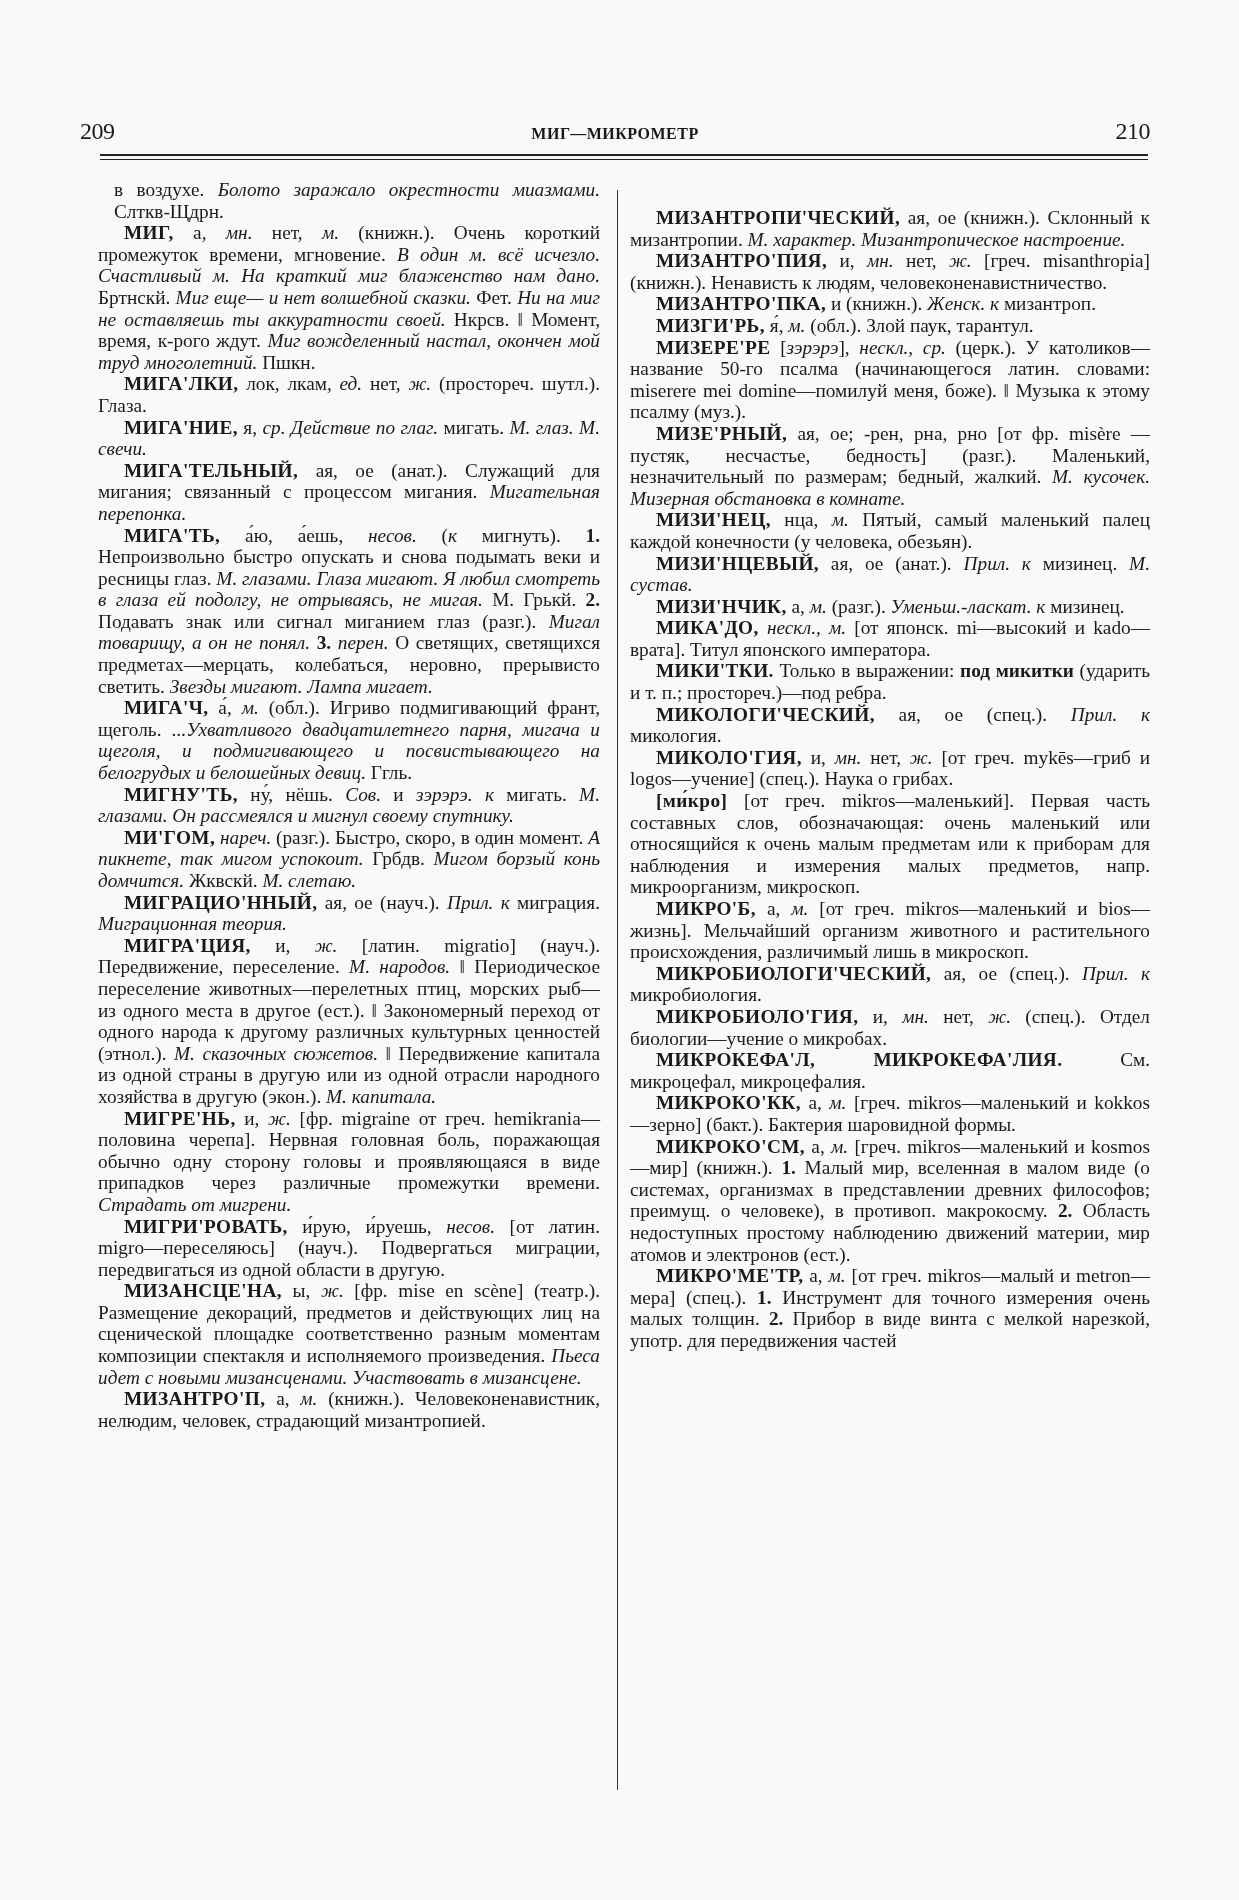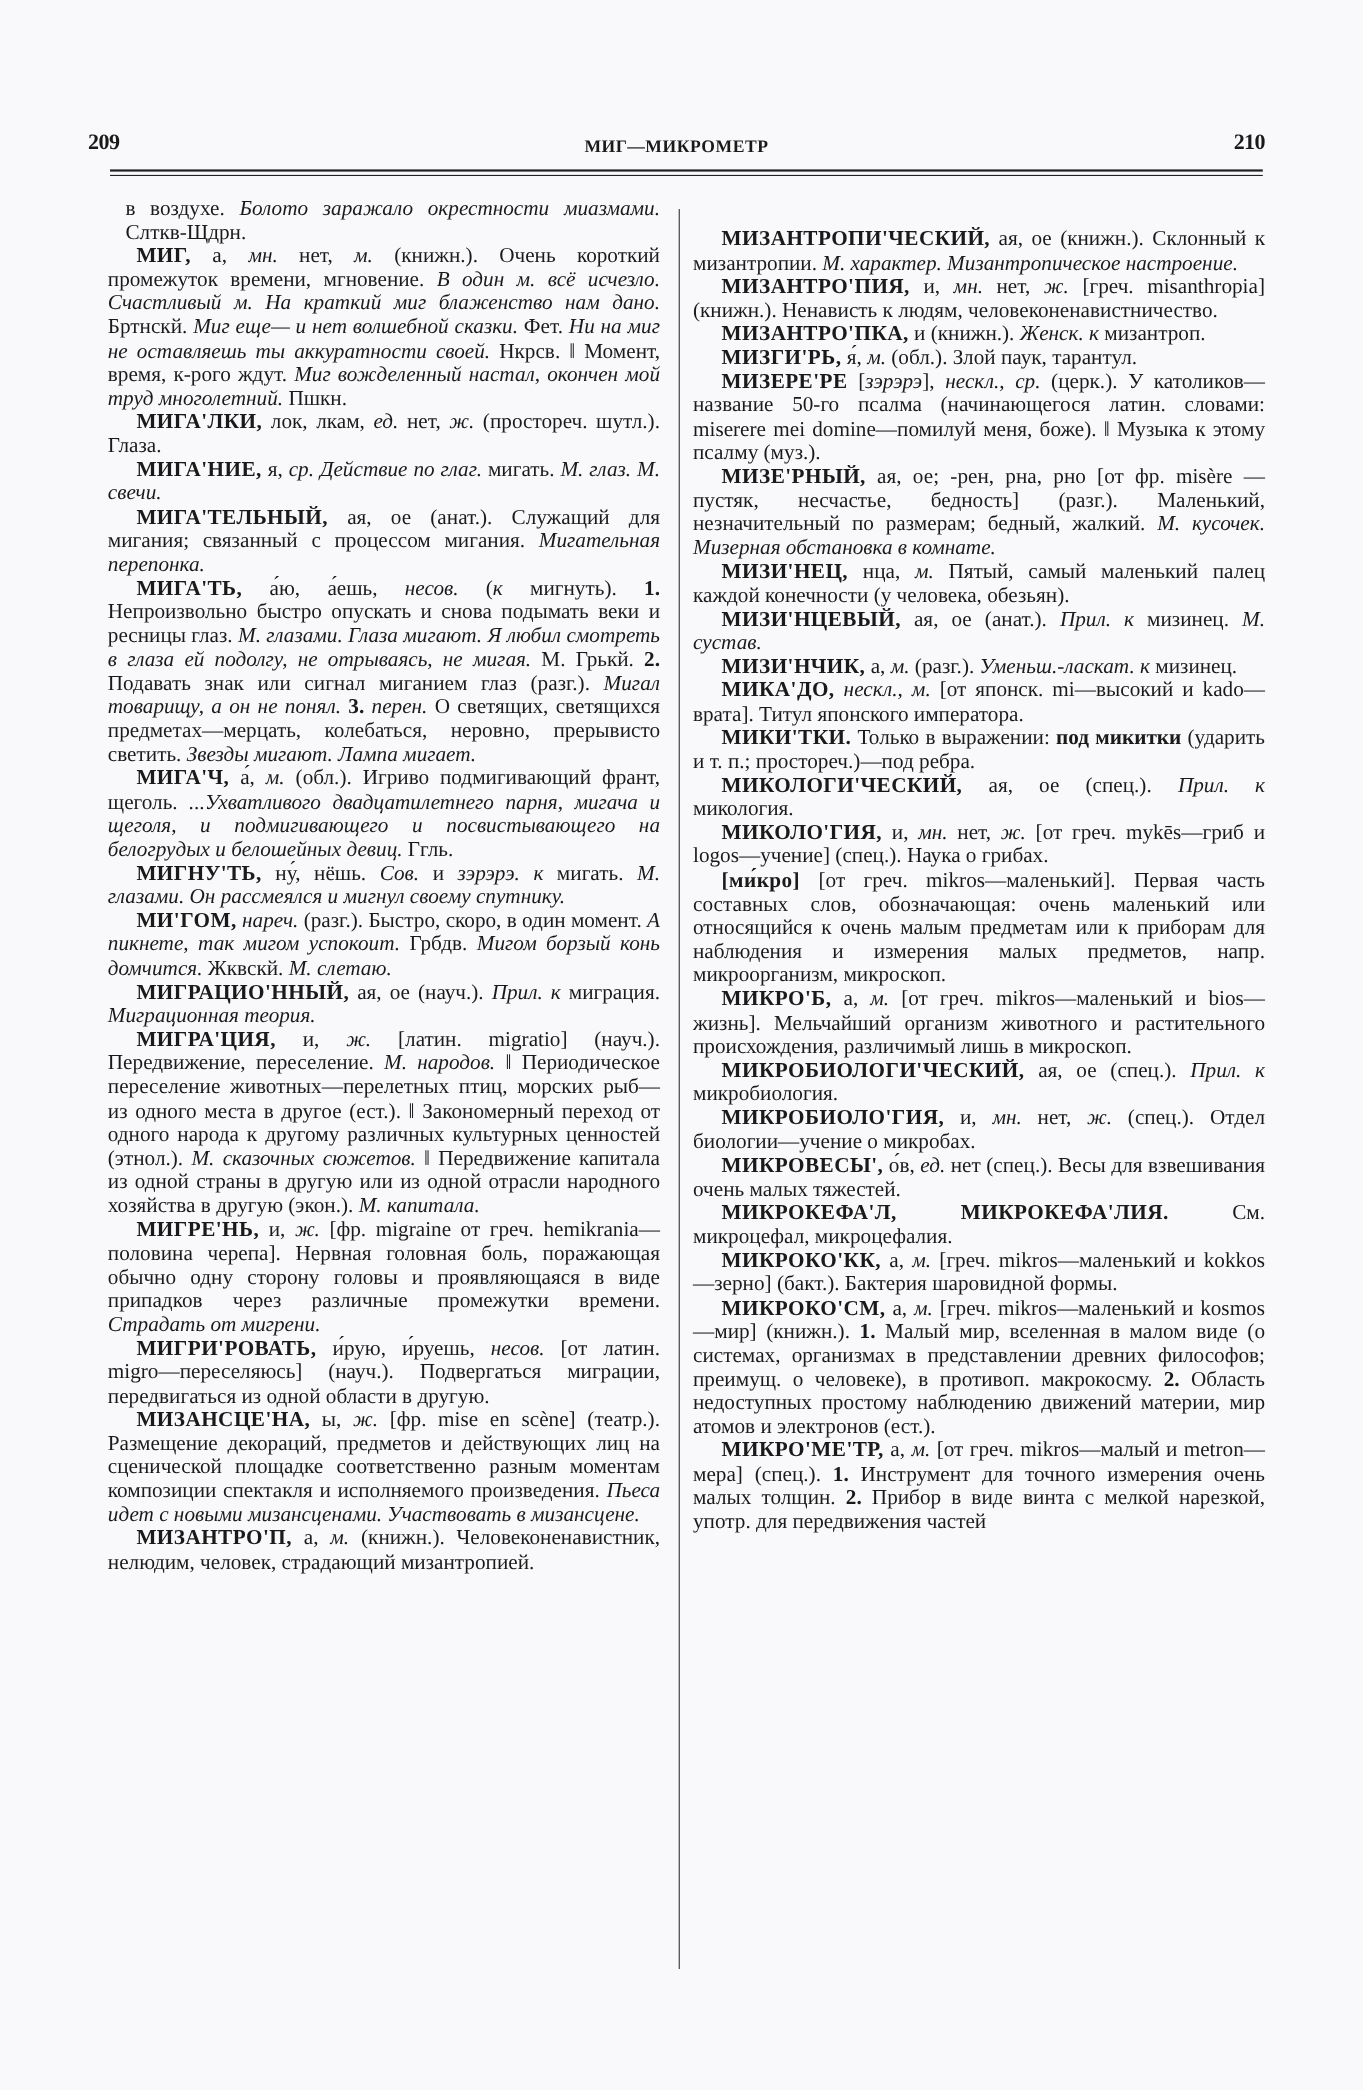--- a/index.html
+++ b/index.html
@@ -8,21 +8,21 @@
       background: #f9f8fa;
       color: #1a1a1a;
       font-family: "Liberation Serif", "DejaVu Serif", serif;
       position: relative;
       overflow: hidden;
     }
     .page-header {
       position: absolute; left: 80px; top: 118px; width: 1070px; height: 40px;
     }
     .pnum {
-      position: absolute; top: 0; font-weight: bold; font-size: 20px; letter-spacing: -0.5px;
+      position: absolute; top: 0; font-weight: normal; font-size: 24px; letter-spacing: -0.5px;
     }
     .pnum.left { left: 0; }
     .pnum.right { right: 0; margin-left: 35px; }
     .running-head {
       position: absolute; top: 7px; left: 0; right: 0; text-align: center;
       font-weight: bold; font-size: 16px; letter-spacing: 0.5px;
     }
     .rule {
       position: absolute; left: 100px; width: 1048px; height: 0;
       border-top: 2px solid #222;
@@ -86,18 +86,17 @@
     <p class="entry"><span class="hw">МИЗИ'НЦЕВЫЙ,</span><span> ая, ое (анат.). </span><span class="i">Прил. к</span><span> мизинец. </span><span class="i">М. сустав.</span></p>
     <p class="entry"><span class="hw">МИЗИ'НЧИК,</span><span> а, </span><span class="i">м.</span><span> (разг.). </span><span class="i">Уменьш.-ласкат. к</span><span> мизинец.</span></p>
     <p class="entry"><span class="hw">МИКА'ДО,</span><span> </span><span class="i">нескл., м.</span><span> [от японск. mi—высокий и kado—врата]. Титул японского императора.</span></p>
     <p class="entry"><span class="hw">МИКИ'ТКИ.</span><span> Только в выражении: </span><span class="b">под микитки</span><span> (ударить и т. п.; простореч.)—под ребра.</span></p>
     <p class="entry"><span class="hw">МИКОЛОГИ'ЧЕСКИЙ,</span><span> ая, ое (спец.). </span><span class="i">Прил. к</span><span> микология.</span></p>
     <p class="entry"><span class="hw">МИКОЛО'ГИЯ,</span><span> и, </span><span class="i">мн.</span><span> нет, </span><span class="i">ж.</span><span> [от греч. mykēs—гриб и logos—учение] (спец.). Наука о грибах.</span></p>
     <p class="entry"><span class="hw">[ми́кро]</span><span> [от греч. mikros—маленький]. Первая часть составных слов, обозначающая: очень маленький или относящийся к очень малым предметам или к приборам для наблюдения и измерения малых предметов, напр. микроорганизм, микроскоп.</span></p>
     <p class="entry"><span class="hw">МИКРО'Б,</span><span> а, </span><span class="i">м.</span><span> [от греч. mikros—маленький и bios—жизнь]. Мельчайший организм животного и растительного происхождения, различимый лишь в микроскоп.</span></p>
     <p class="entry"><span class="hw">МИКРОБИОЛОГИ'ЧЕСКИЙ,</span><span> ая, ое (спец.). </span><span class="i">Прил. к</span><span> микробиология.</span></p>
     <p class="entry"><span class="hw">МИКРОБИОЛО'ГИЯ,</span><span> и, </span><span class="i">мн.</span><span> нет, </span><span class="i">ж.</span><span> (спец.). Отдел биологии—учение о микробах.</span></p>
-    <p class="entry"><span class="hw">МИКРОВЕСЫ',</span><span> о́в, </span><span class="i">ед.</span><span> нет (спец.). Весы для взвешивания очень малых тяжестей.</span></p>
     <p class="entry"><span class="hw">МИКРОКЕФА'Л, МИКРОКЕФА'ЛИЯ.</span><span> См. микроцефал, микроцефалия.</span></p>
     <p class="entry"><span class="hw">МИКРОКО'КК,</span><span> а, </span><span class="i">м.</span><span> [греч. mikros—маленький и kokkos—зерно] (бакт.). Бактерия шаровидной формы.</span></p>
     <p class="entry"><span class="hw">МИКРОКО'СМ,</span><span> а, </span><span class="i">м.</span><span> [греч. mikros—маленький и kosmos—мир] (книжн.). </span><span class="b">1.</span><span> Малый мир, вселенная в малом виде (о системах, организмах в представлении древних философов; преимущ. о человеке), в противоп. макрокосму. </span><span class="b">2.</span><span> Область недоступных простому наблюдению движений материи, мир атомов и электронов (ест.).</span></p>
     <p class="entry"><span class="hw">МИКРО'МЕ'ТР,</span><span> а, </span><span class="i">м.</span><span> [от греч. mikros—малый и metron—мера] (спец.). </span><span class="b">1.</span><span> Инструмент для точного измерения очень малых толщин. </span><span class="b">2.</span><span> Прибор в виде винта с мелкой нарезкой, употр. для передвижения частей</span></p>
   </div>
 
 </body></html>

